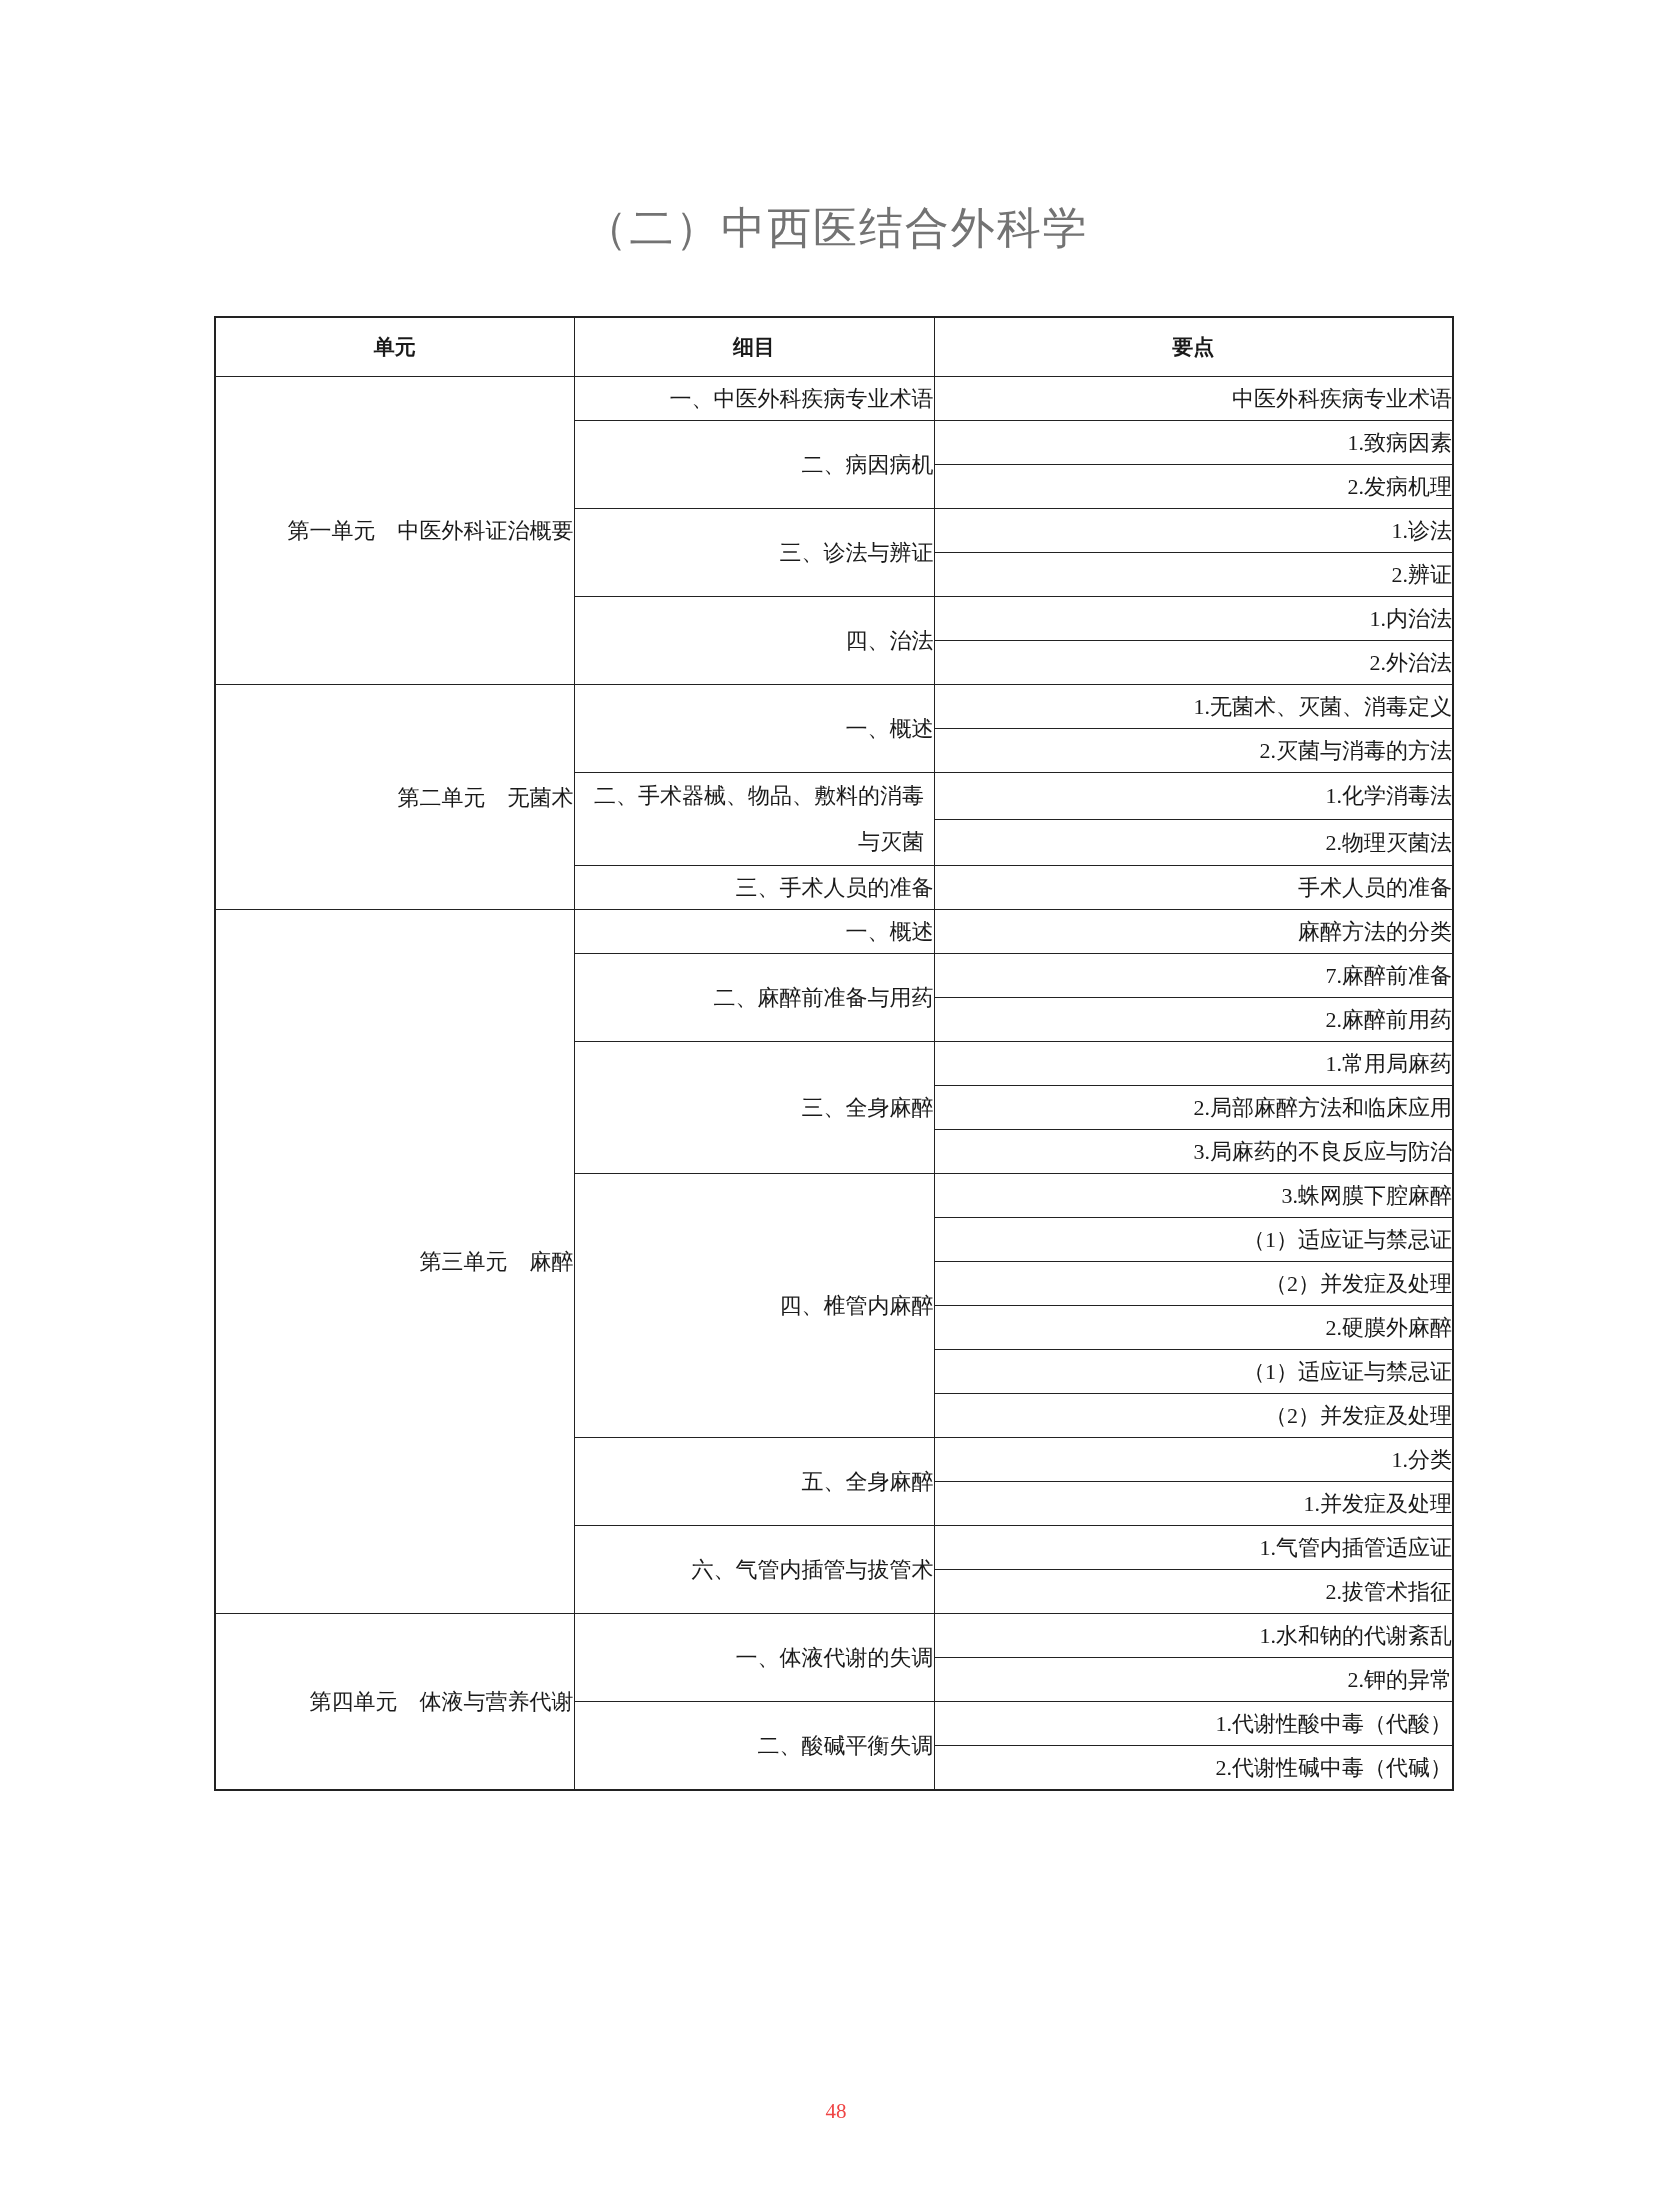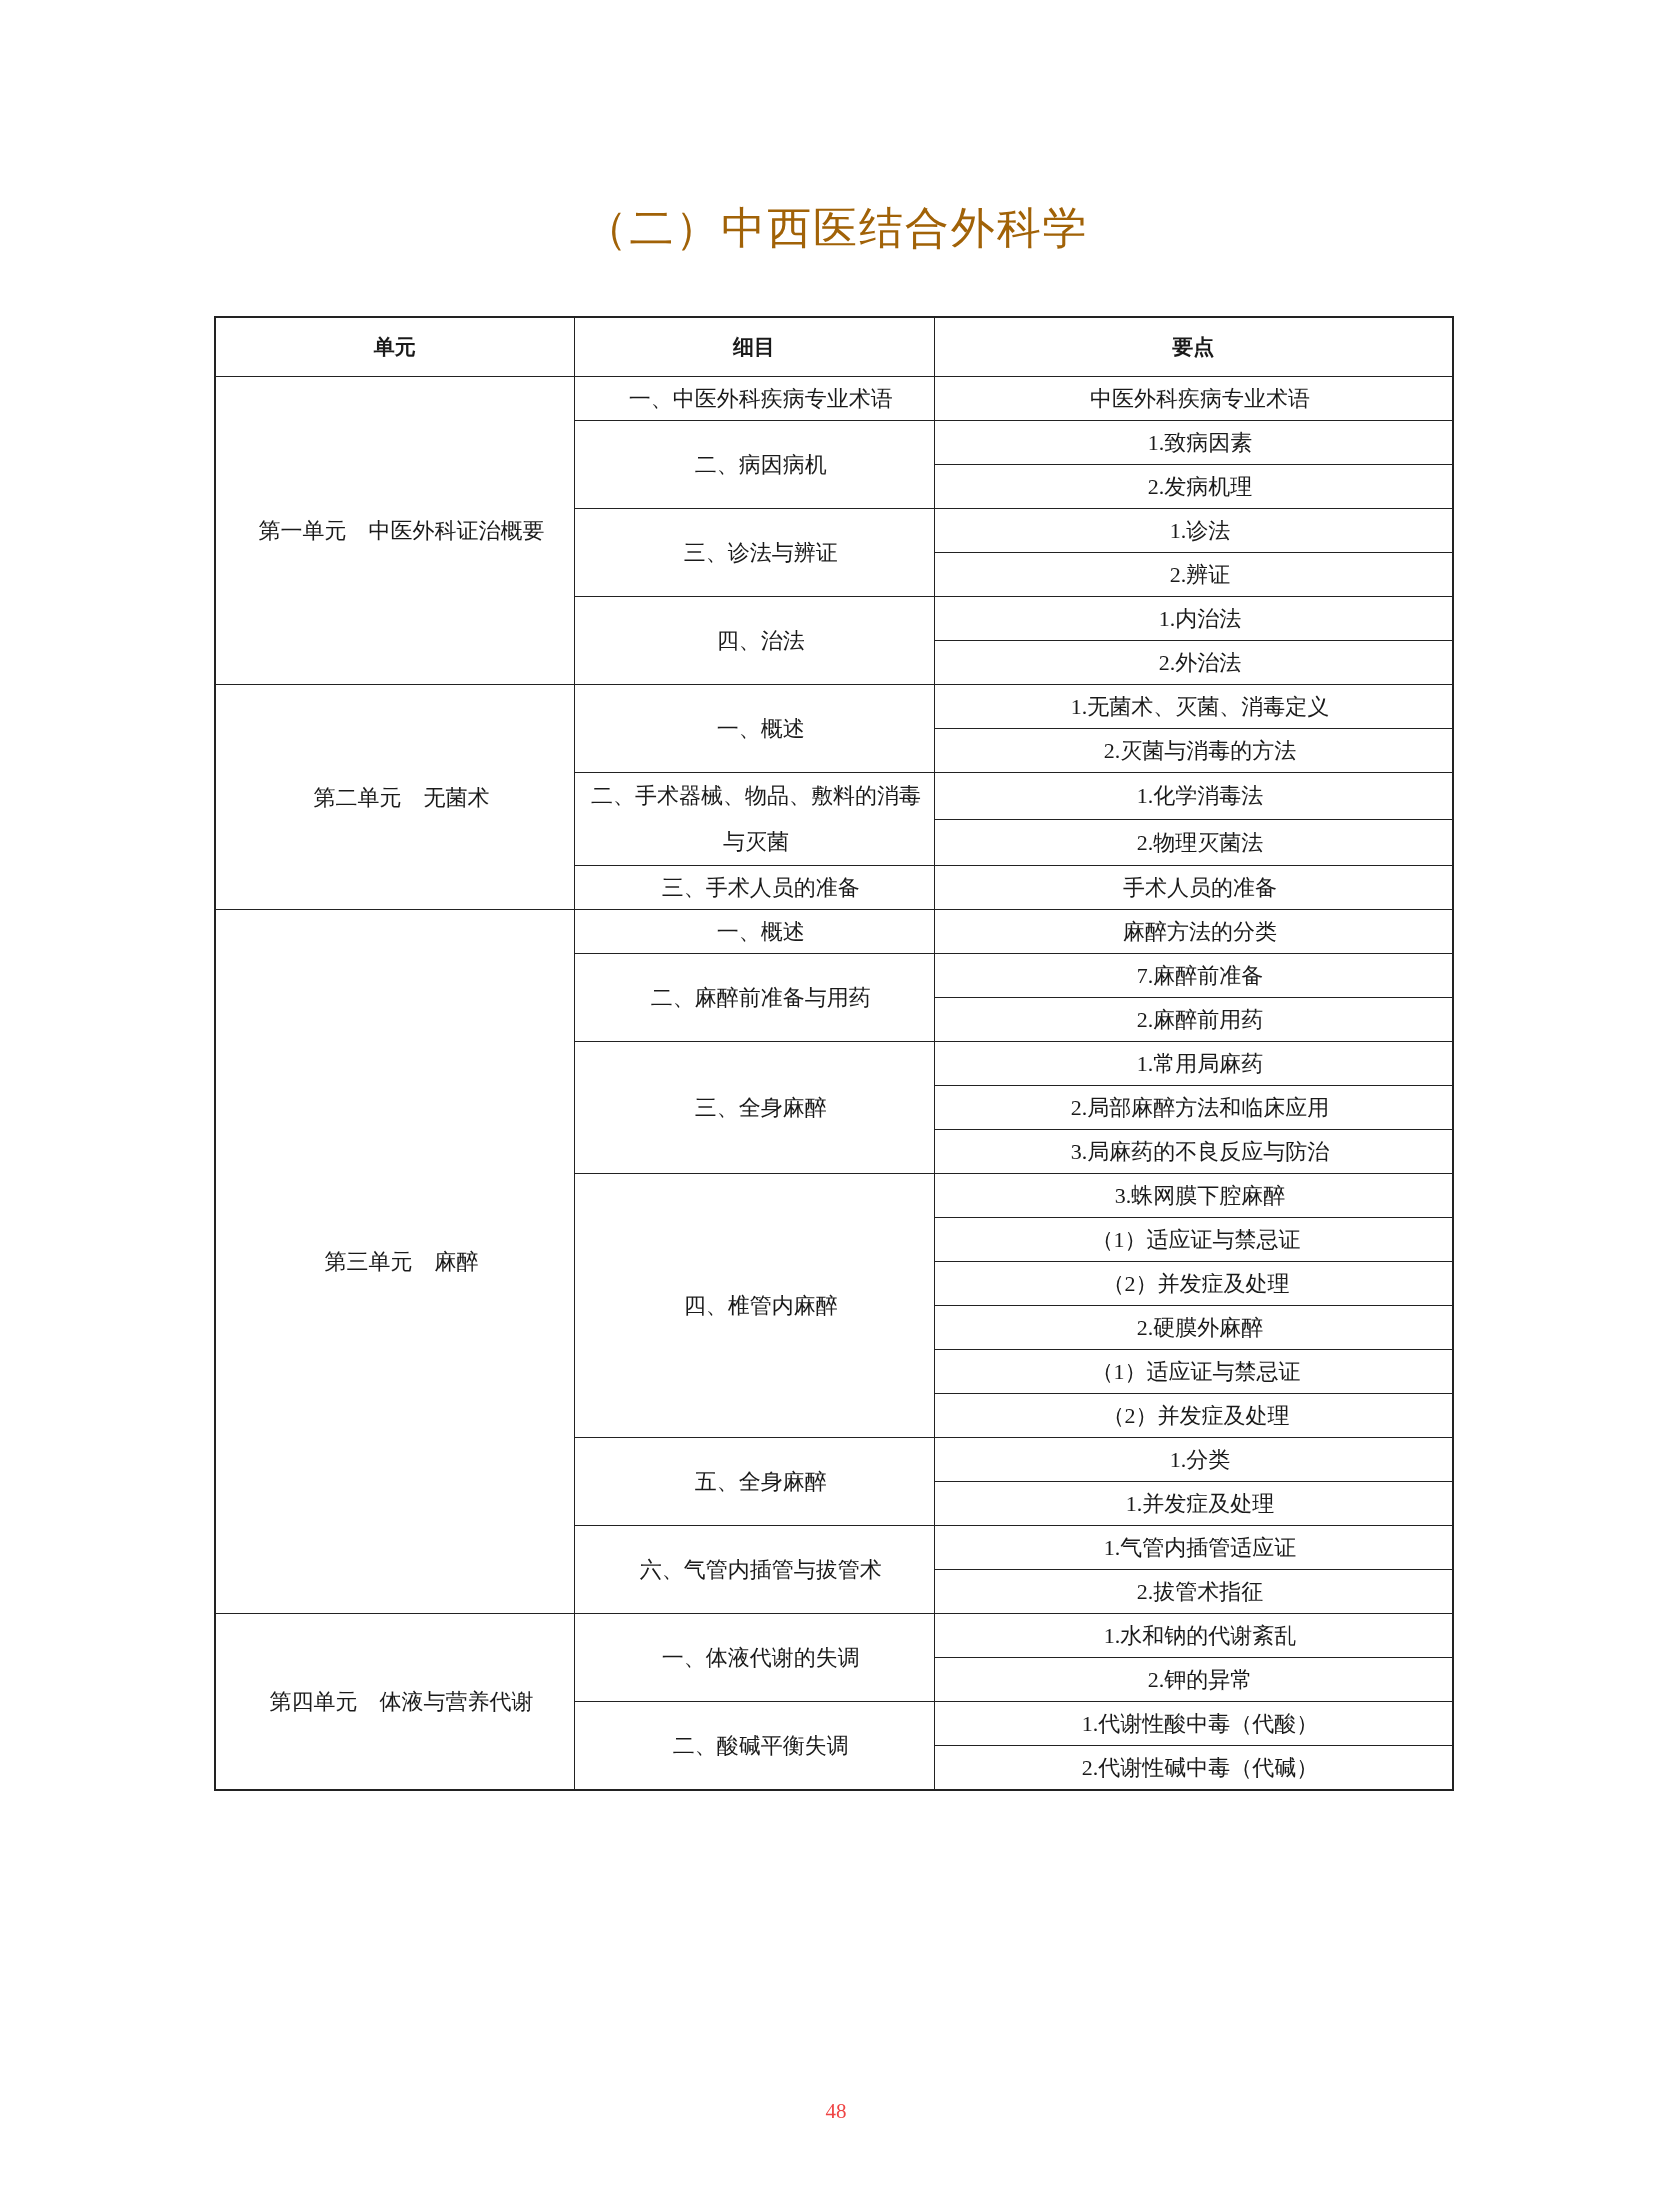--- a/index.html
+++ b/index.html
@@ -1,22 +1,22 @@
 <!DOCTYPE html>
 <html><head>
 <meta charset="utf-8">
 <style>
   html, body { margin: 0; padding: 0; background: #ffffff; }
   body { width: 1672px; height: 2199px; position: relative; font-family: "Liberation Serif", "DejaVu Serif", serif; color: #1a1a1a; }
-  .title { position: absolute; top: 199px; left: 0; width: 1672px; text-align: center; font-size: 44px; letter-spacing: 1.9px; color: #a16207; }
+  .title { position: absolute; top: 199px; left: 0; width: 1672px; text-align: center; font-size: 44px; letter-spacing: 1.9px; color: #737373; }
   table.syllabus { position: absolute; left: 214px; top: 316px; width: 1239px; border-collapse: collapse; table-layout: fixed; border: 2.9px solid #222; }
   table.syllabus col.c1 { width: 359px; }
   table.syllabus col.c2 { width: 360px; }
   table.syllabus col.c3 { width: 519px; }
-  table.syllabus th, table.syllabus td { border: 1.9px solid #222; font-size: 22px; padding: 0 0 0 13.4px; height: 43px; line-height: 27px; vertical-align: middle; text-align: center; font-weight: normal; }
+  table.syllabus th, table.syllabus td { border: 1.9px solid #222; font-size: 22px; padding: 0 0 0 13.4px; height: 43px; line-height: 27px; vertical-align: middle; text-align: right; font-weight: normal; }
   table.syllabus th { text-align: center; font-weight: bold; font-family: "DejaVu Sans", sans-serif; font-size: 21px; padding: 8px; height: 42px; }
   .page-num { position: absolute; top: 2099px; left: 0; width: 1672px; text-align: center; font-size: 21px; color: #ef4444; }
   .wrap { display: block; padding-right: 9.6px; line-height: 46px; }
 </style>
 </head>
 <body>
 
 <div class="title">（二）中西医结合外科学</div>
 
 <table class="syllabus">

